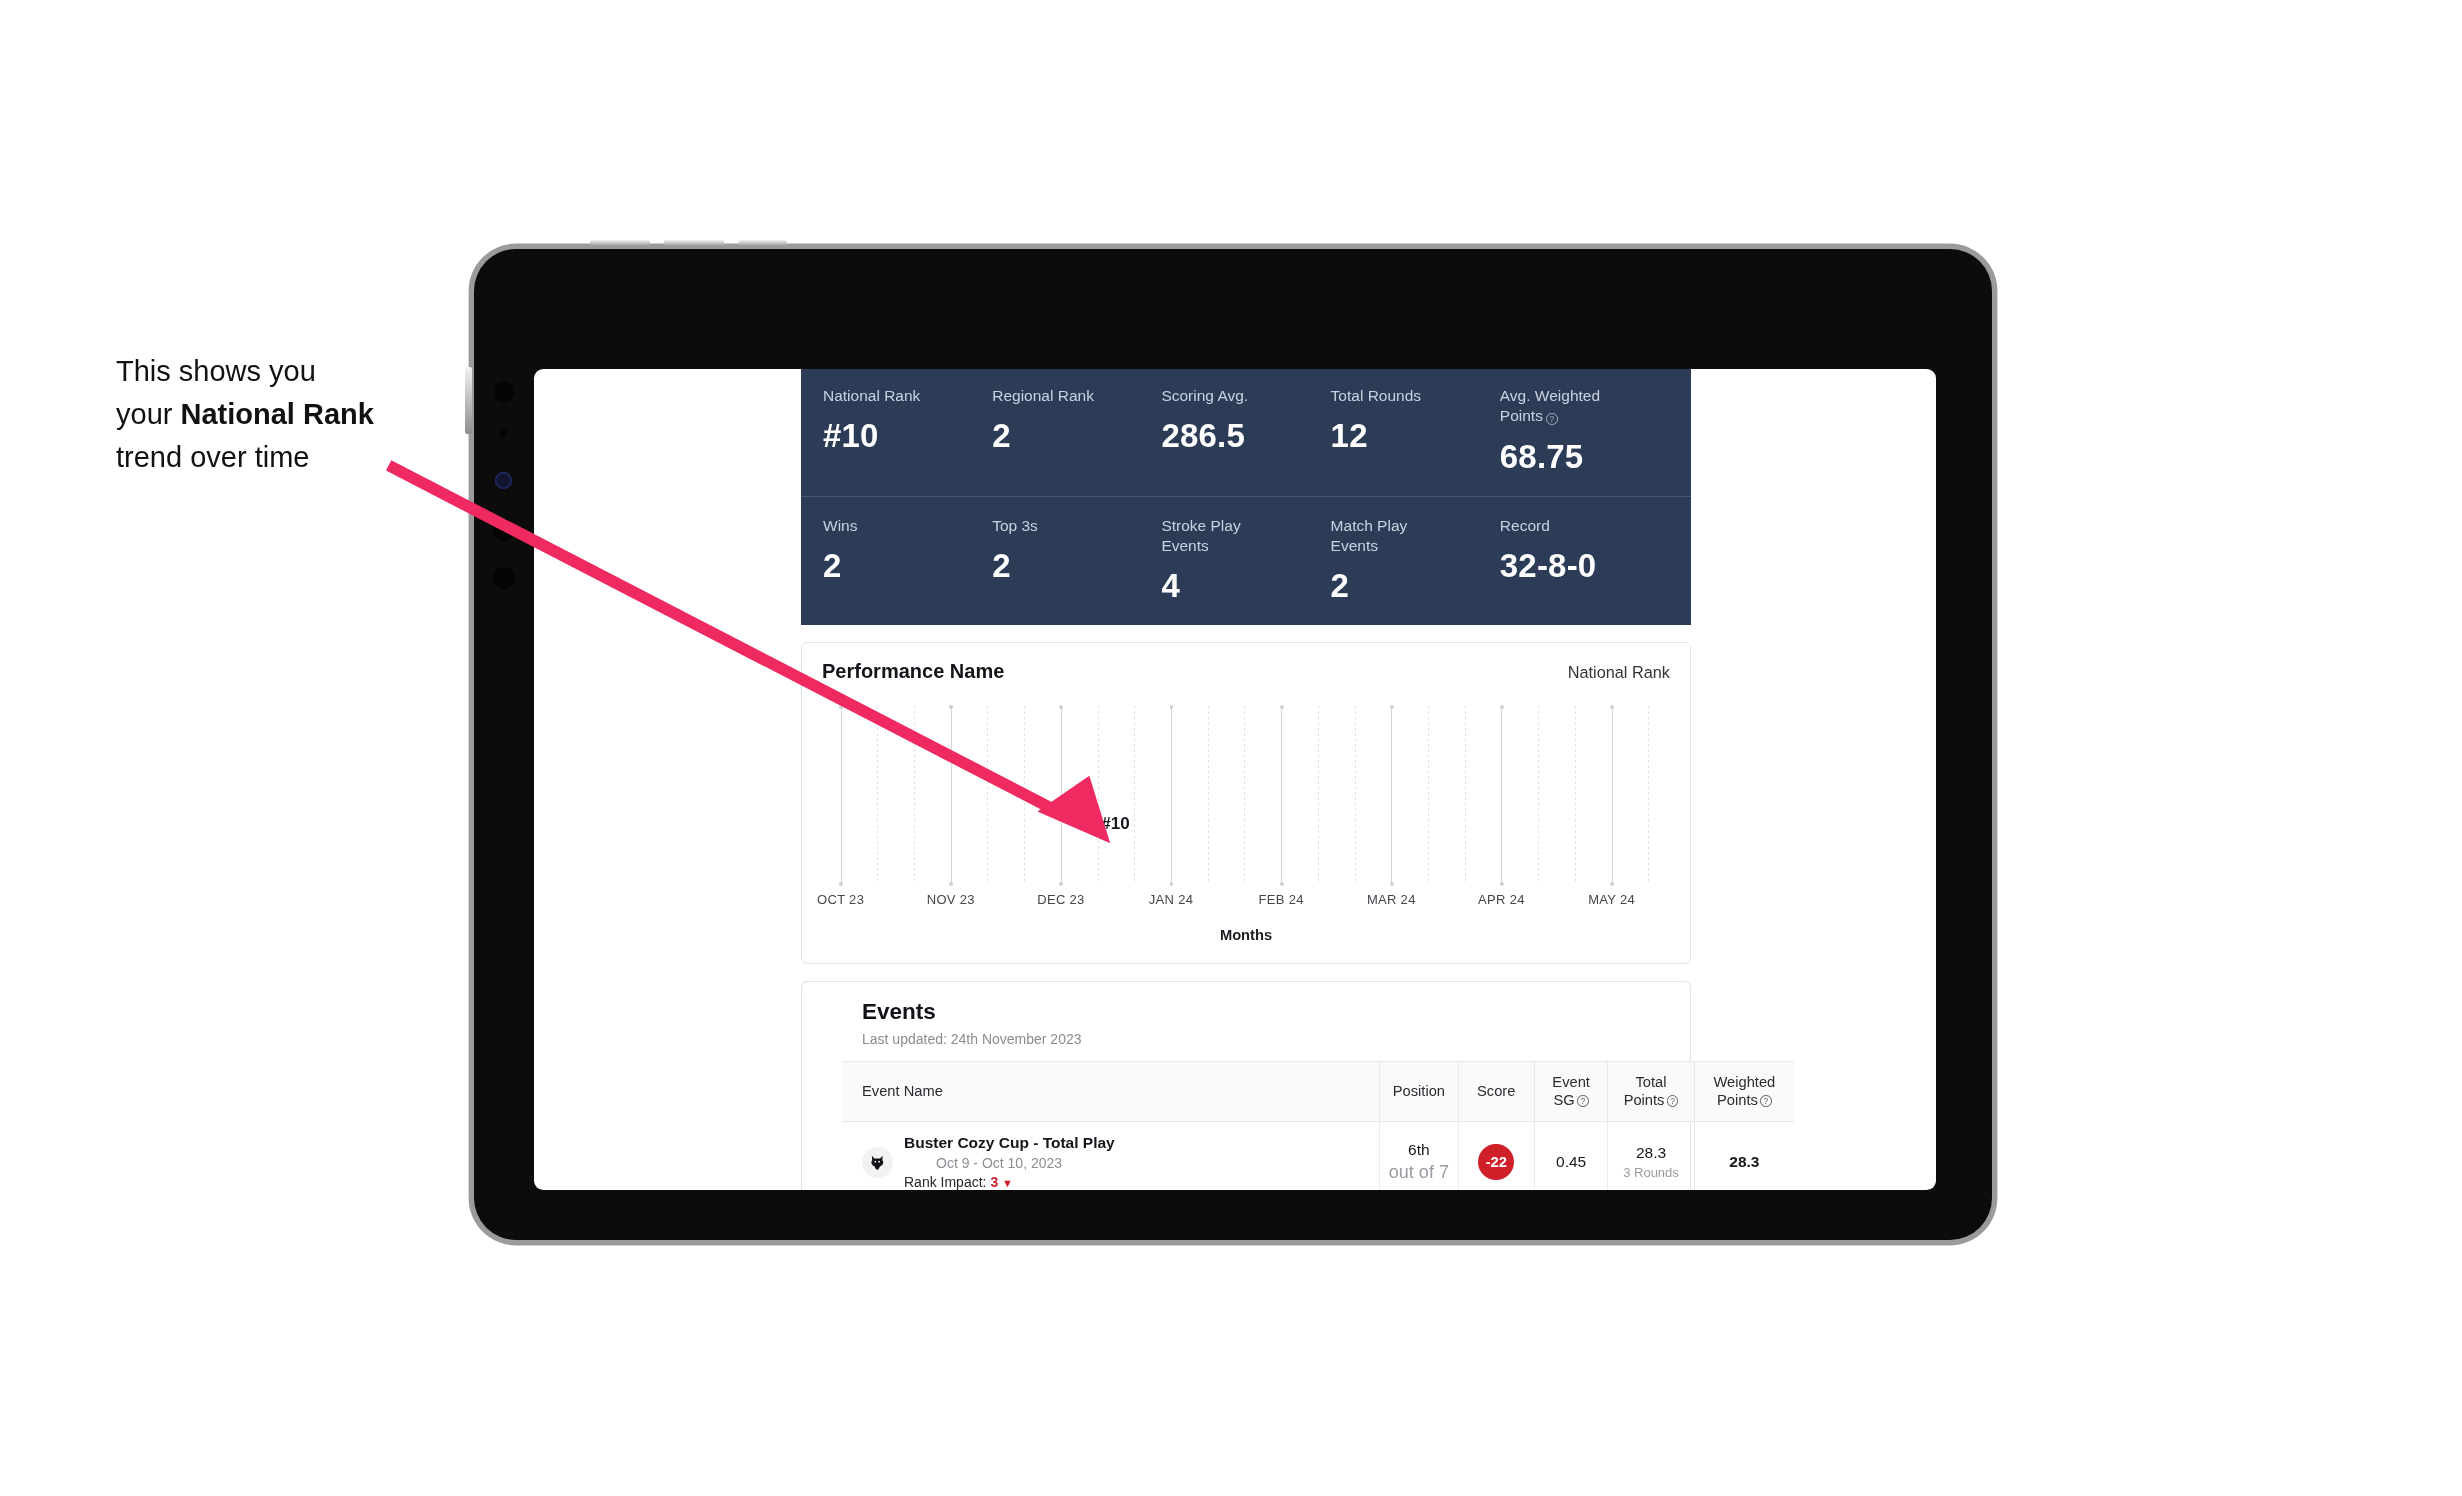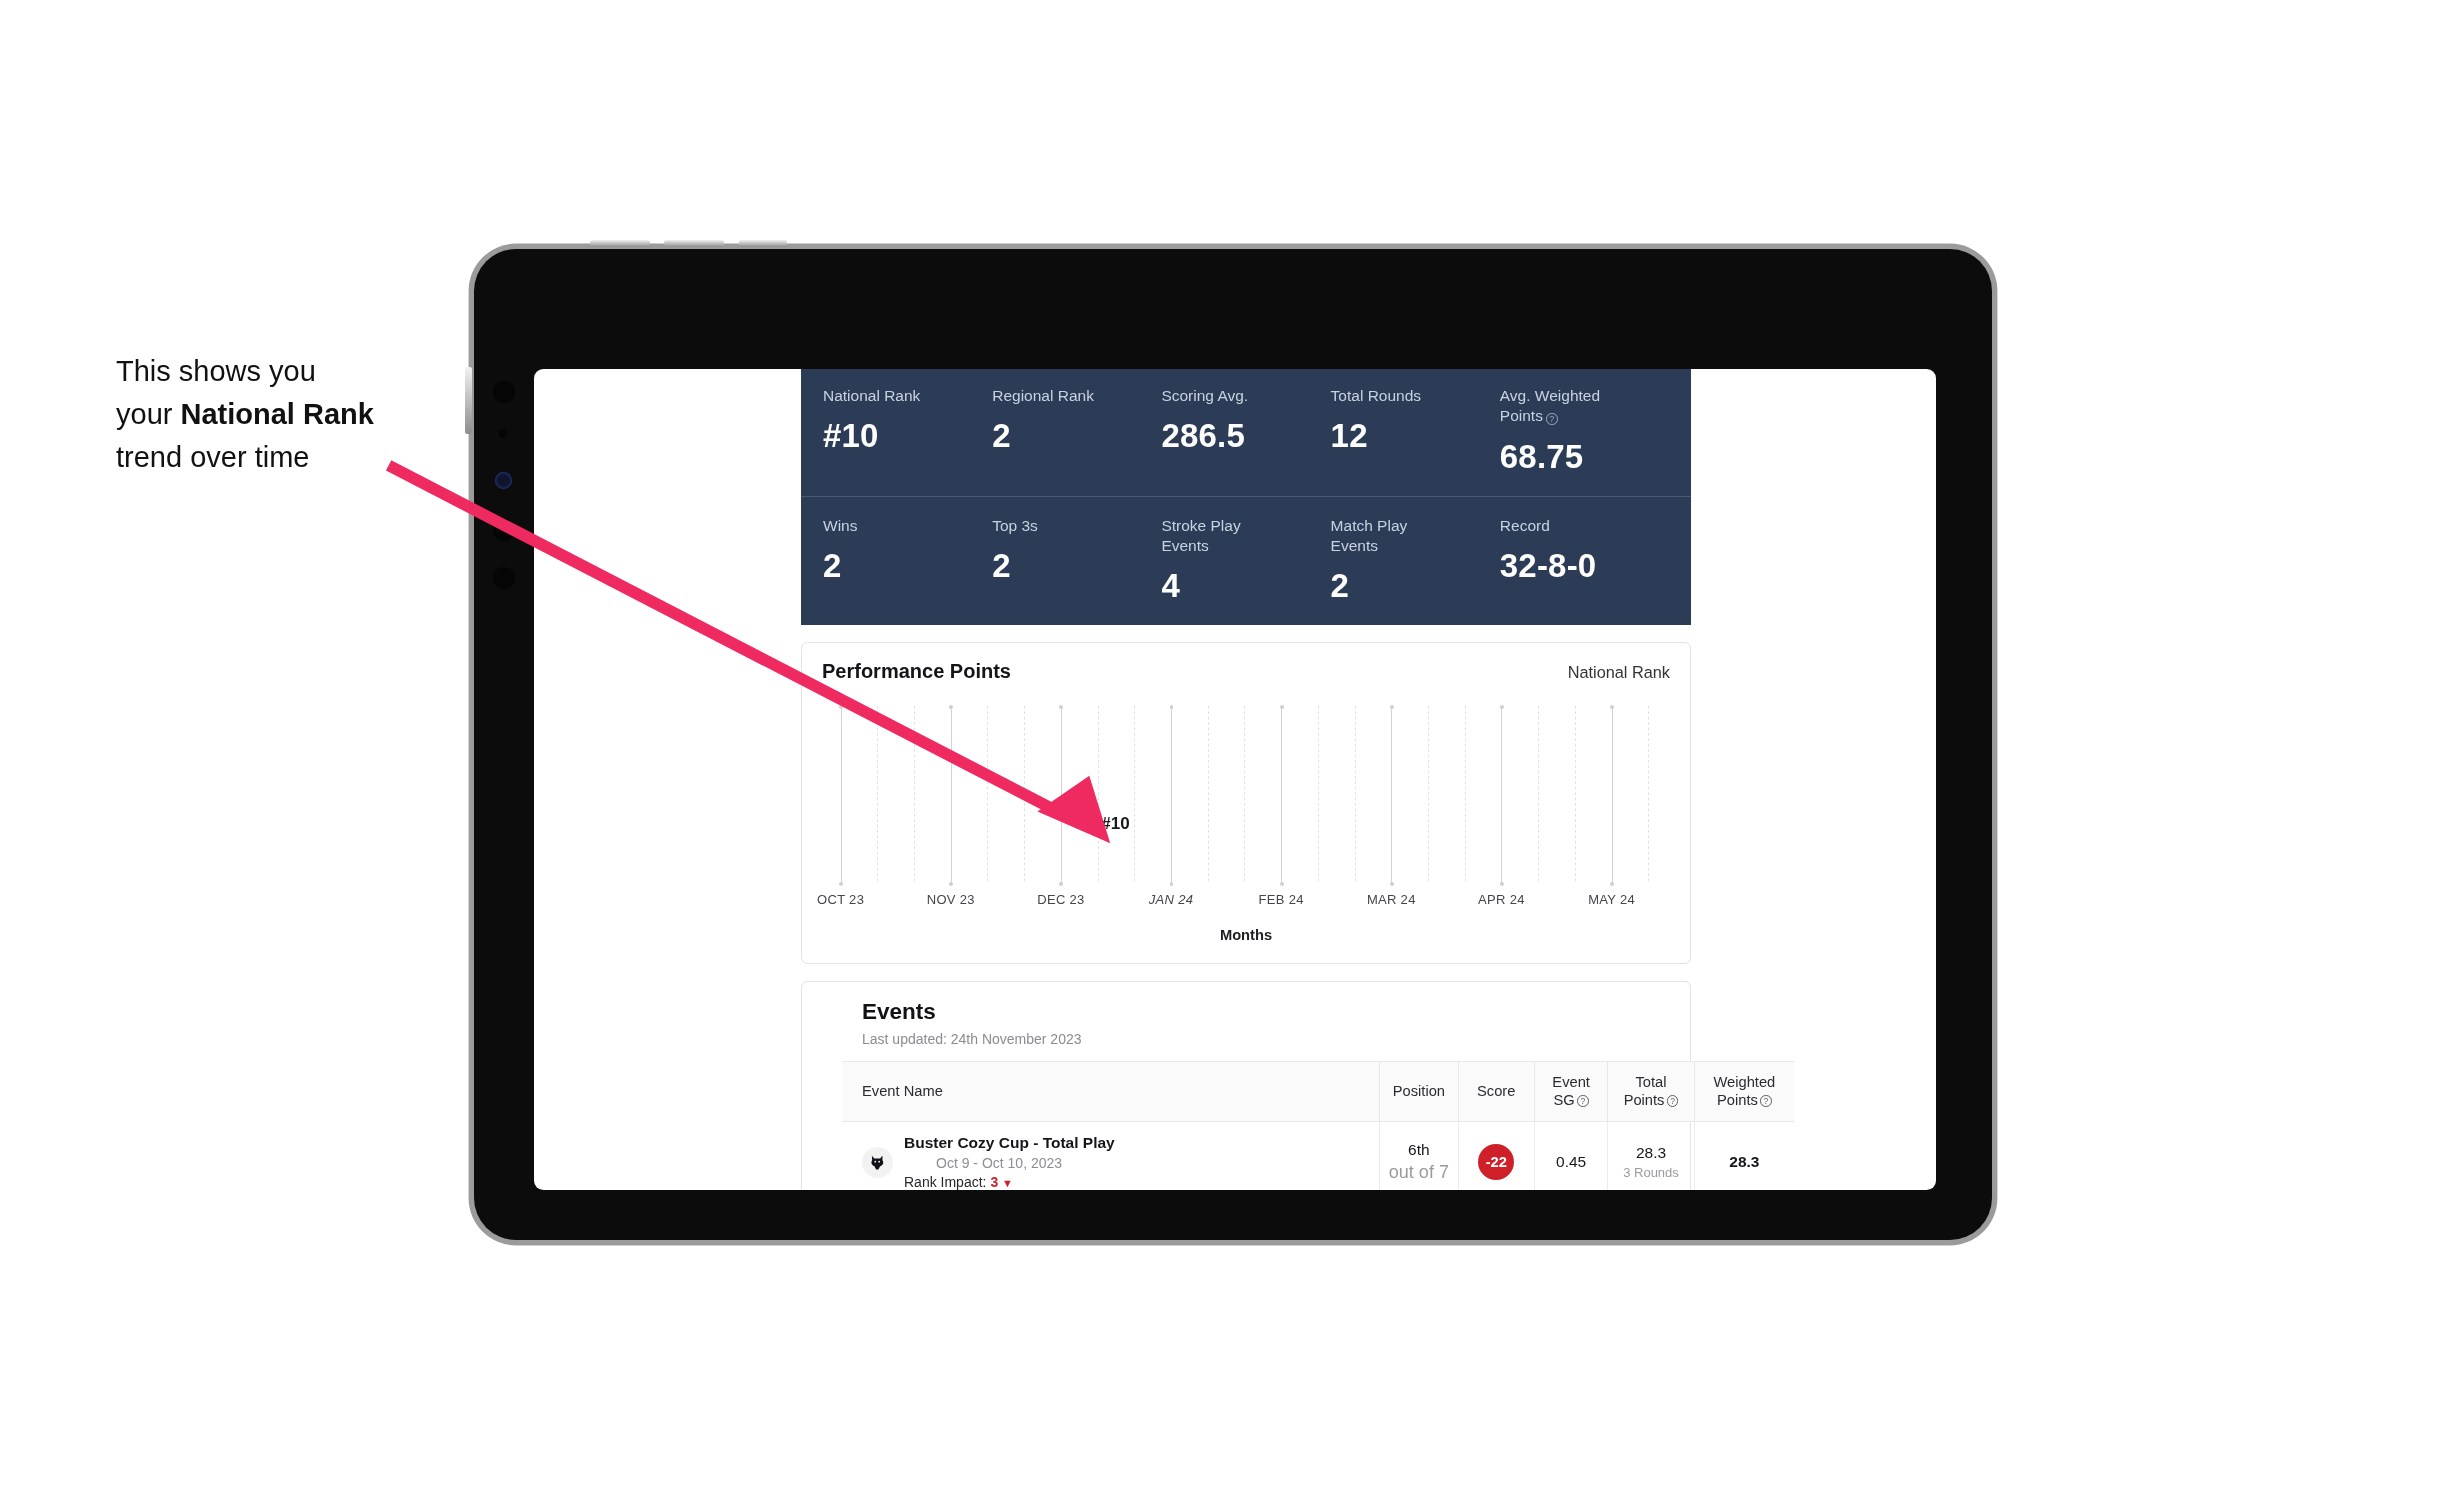--- a/index.html
+++ b/index.html
@@ -369,21 +369,21 @@
         </div>
         <div class="stat-cell">
           <div class="stat-label">Record</div>
           <div class="stat-value">32-8-0</div>
         </div>
       </div>
     </div>
 
     <div class="card" id="chart-card">
       <div id="chart-head">
-        <div id="chart-title">Performance Points</div>
+        <div id="chart-title">Performance Name</div>
         <div id="chart-series-label">National Rank</div>
       </div>
       <div id="plot-area">
           <div class="gridline major" style="left: 2.2%;"></div>
           <div class="gridline minor" style="left: 6.529%;"></div>
           <div class="gridline minor" style="left: 10.858%;"></div>
           <div class="gridline major" style="left: 15.187%;"></div>
           <div class="gridline minor" style="left: 19.516%;"></div>
           <div class="gridline minor" style="left: 23.845%;"></div>
           <div class="gridline major" style="left: 28.174%;"></div>
@@ -405,21 +405,21 @@
           <div class="gridline minor" style="left: 97.4381%;"></div>
           <div id="datapoint-wrap" style="left: 33.6935%; top: 66%;">
             <div id="datapoint-dot" style="background: rgb(232, 36, 92);"></div>
             <div id="datapoint-label">#10</div>
           </div>
         </div>
       <div id="axis-labels">
           <div class="axis-tick" style="left: 2.2%;">OCT 23</div>
           <div class="axis-tick" style="left: 15.187%;">NOV 23</div>
           <div class="axis-tick" style="left: 28.174%;">DEC 23</div>
-          <div class="axis-tick" style="left: 41.161%; font-style: italic;">JAN 24</div>
+          <div class="axis-tick" style="left: 41.161%;">JAN 24</div>
           <div class="axis-tick" style="left: 54.1481%;">FEB 24</div>
           <div class="axis-tick" style="left: 67.1351%;">MAR 24</div>
           <div class="axis-tick" style="left: 80.1221%;">APR 24</div>
           <div class="axis-tick" style="left: 93.1091%;">MAY 24</div>
         </div>
       <div id="x-axis-title">Months</div>
     </div>
 
     <div class="card" id="events-card">
       <div id="events-head">

